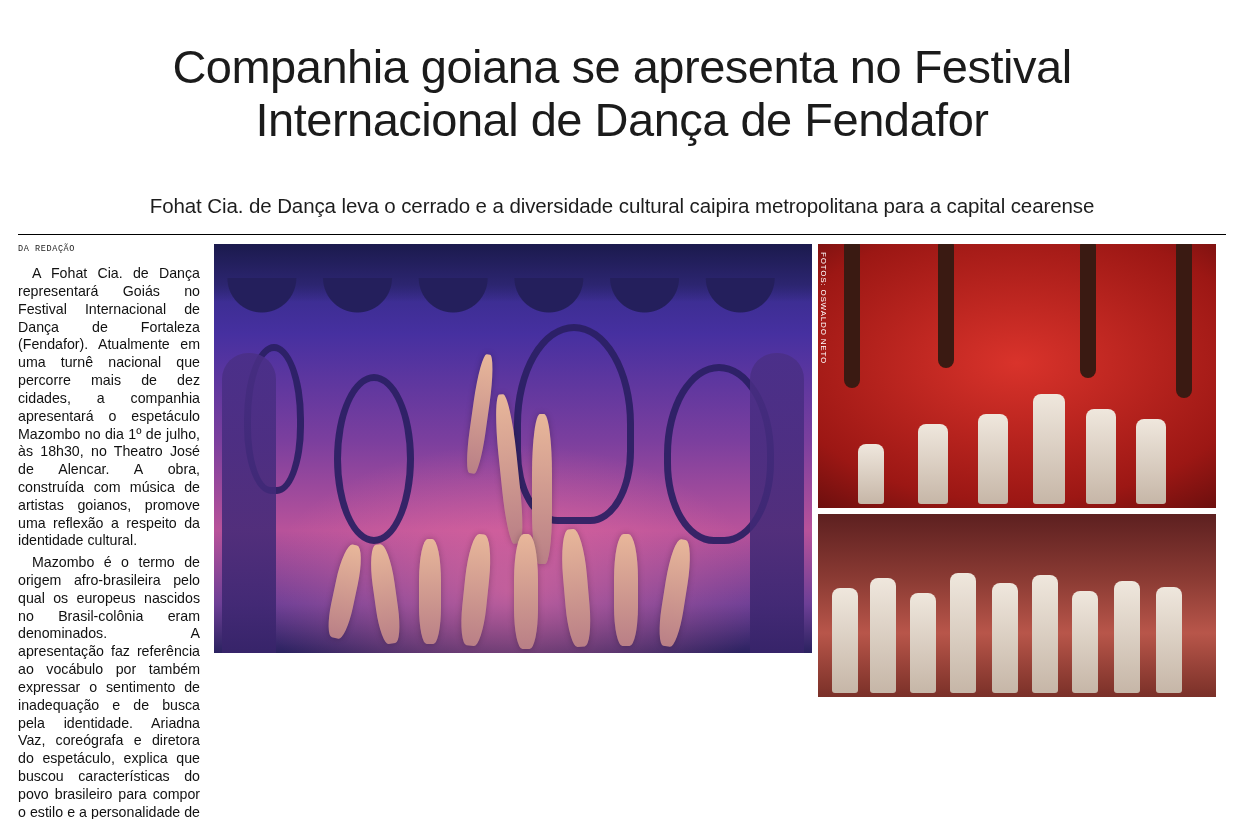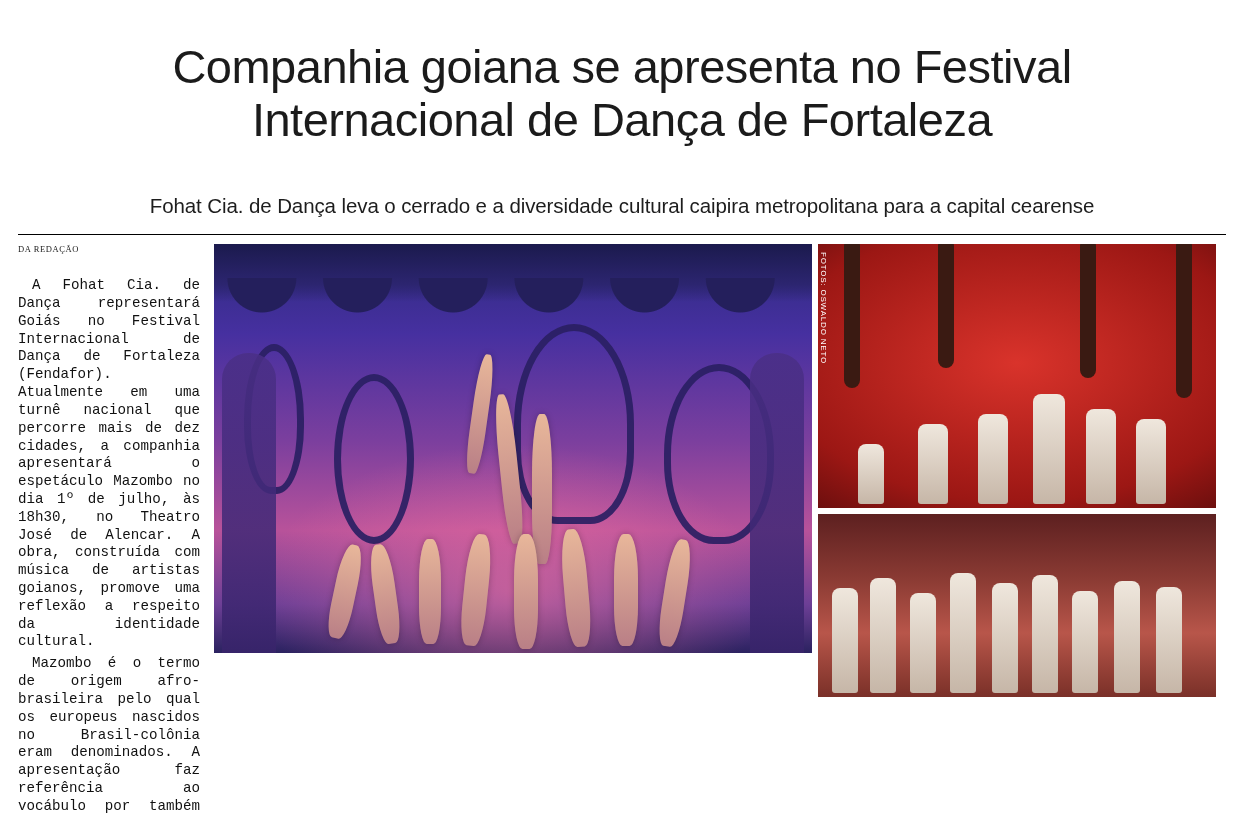--- a/index.html
+++ b/index.html
@@ -51,29 +51,29 @@
     height: 580px;
   }
   .col {
     position: relative;
   }
   .col-text {
     width: 196px;
     padding-right: 14px;
   }
   .credit {
-    font-family: Liberation Serif, serif;
+    font-family: Liberation Mono, monospace;
     font-size: 8.5px;
     letter-spacing: 0.6px;
     color: #222;
-    margin-bottom: 23px;
+    margin-bottom: 11px;
     text-transform: uppercase;
   }
   p.body {
-    font-family: Liberation Mono, monospace;
+    font-family: Liberation Sans, sans-serif;
     font-size: 14.2px;
     line-height: 1.255;
     text-align: justify;
     text-justify: inter-word;
     margin: 0 0 0 0;
     text-indent: 14px;
     hyphens: manual;
     color: #111;
   }
   p.body + p.body { margin-top: 4px; }
@@ -170,21 +170,21 @@
     background: linear-gradient(180deg,#efe7dd,#c6b6a7);
     border-radius: 8px 8px 3px 3px;
   }
 </style>
 </head>
 <body>
 
 <div class="page">
 
   <h1 class="headline">Companhia goiana se apresenta no Festival
-Internacional de Dança de Fortaleza</h1>
+Internacional de Dança de Fendafor</h1>
   <div class="subhead">Fohat Cia. de Dança leva o cerrado e a diversidade cultural caipira metropolitana para a capital cearense</div>
   <div class="rule"></div>
 
   <div class="body-area">
 
     <div class="col col-text">
       <div class="credit">DA REDAÇÃO</div>
       <p class="body">A Fohat Cia. de Dança representará Goiás no Festival Internacional de Dança de Fortaleza (Fendafor). Atualmente em uma turnê nacional que percorre mais de dez cidades, a companhia apresentará o espetáculo Mazombo no dia 1º de julho, às 18h30, no Theatro José de Alencar. A obra, construída com música de artistas goianos, promove uma reflexão a respeito da identidade cultural.</p>
       <p class="body">Mazombo é o termo de origem afro-brasileira pelo qual os europeus nascidos no Brasil-colônia eram denominados. A apresentação faz referência ao vocábulo por também expressar o sentimento de inadequação e de busca pela identidade. Ariadna Vaz, coreógrafa e diretora do espetáculo, explica que buscou características do povo brasileiro para compor o estilo e a personalidade de Mazombo. “É uma apresentação bem colorida, alegre e diversificada”, ela afirma.</p>
       <p class="body">O elenco, composto por 12 bailarinos, apresenta uma variedade que reforça o tema da obra e do próprio festival. Ariadna Vaz conta que o grupo é eclético e “extremamente técnico na dança clássica, no jazz, na dança contemporânea</p>

